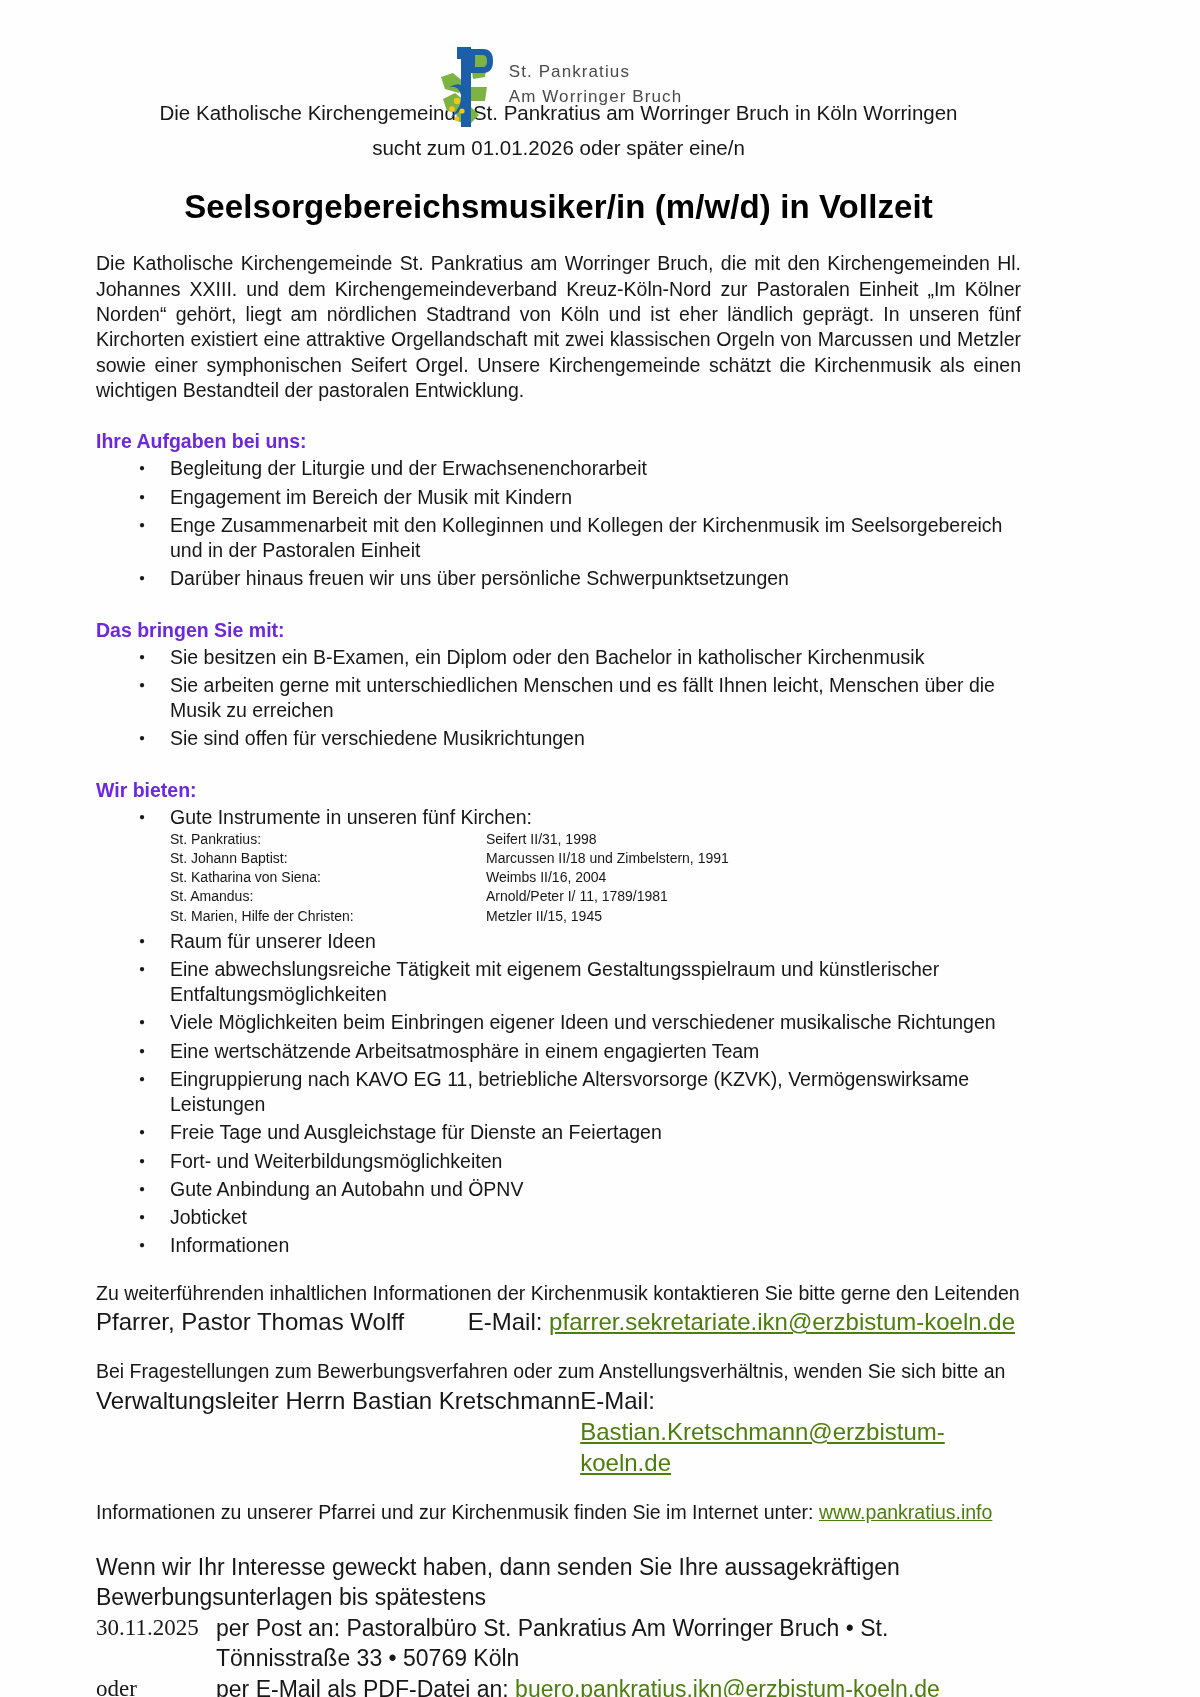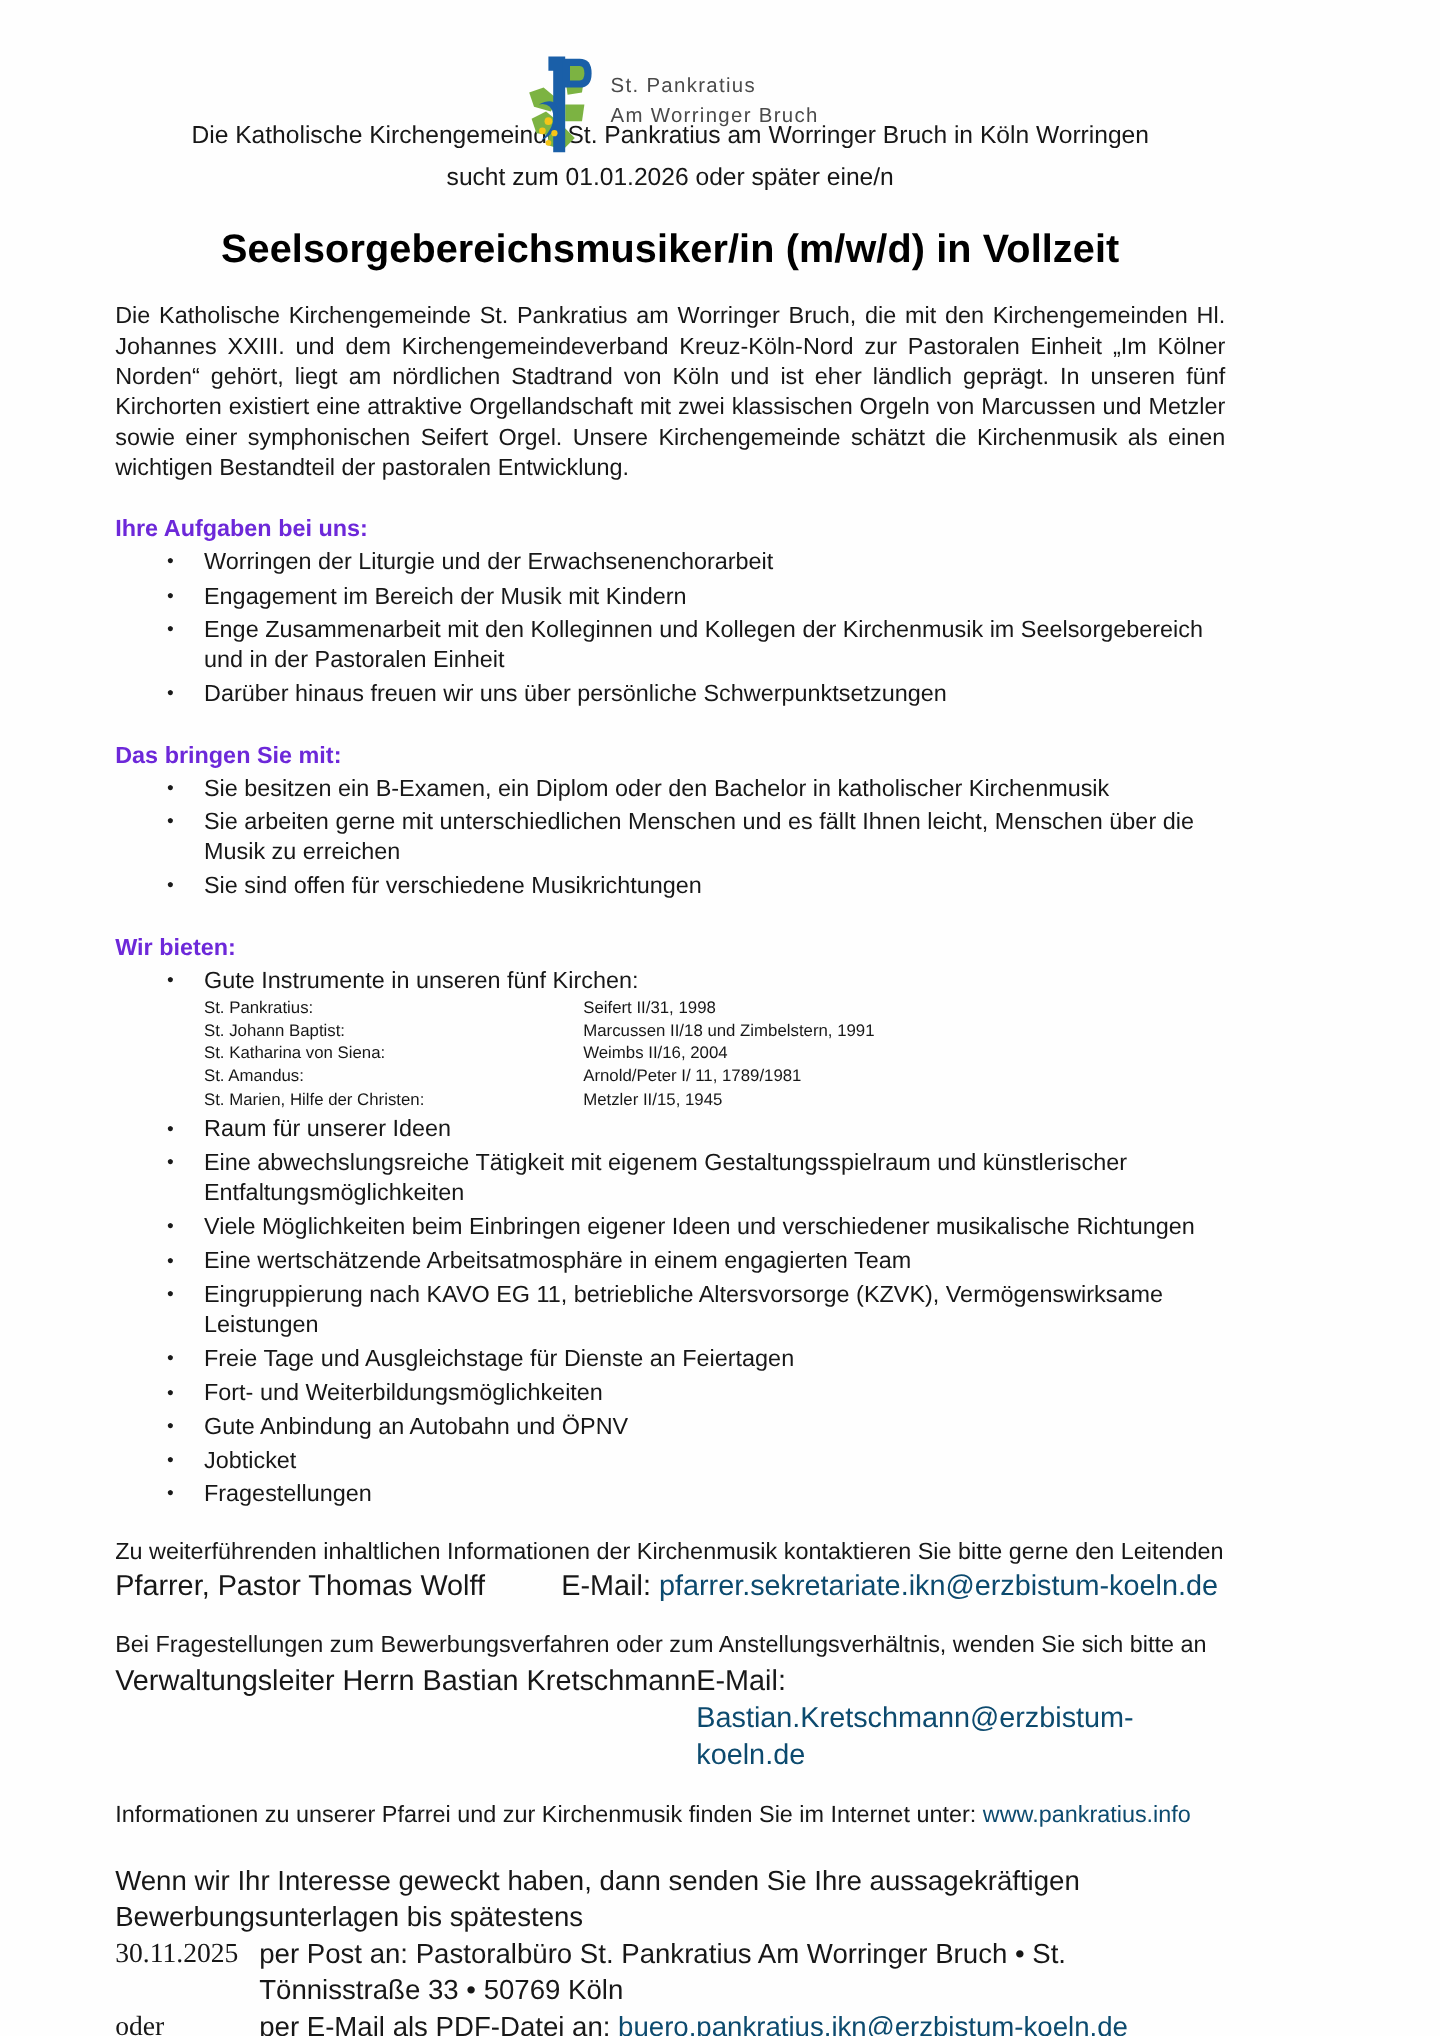--- a/index.html
+++ b/index.html
@@ -133,21 +133,22 @@
   .contact-row {
     display: flex;
     font-size: 24px;
     line-height: 1.30;
     color: #171717;
   }
   .contact-row .who { flex: 0 0 auto; }
   .contact-row .mailwrap { margin-left: auto; padding-right: 6px; }
   .mail-label { }
   .link {
-    color: #0c4a6e;
+    text-decoration: underline;
+    color: #4d7c0f;
   }
   .info-line {
     font-size: 19.5px;
     line-height: 1.30;
     margin: 22px 0 0 0;
     color: #171717;
   }
 
   
   .footer {
@@ -200,21 +201,21 @@
 
     <div class="lead">Die Katholische Kirchengemeinde St. Pankratius am Worringer Bruch in Köln Worringen</div>
     <div class="lead">sucht zum 01.01.2026 oder später eine/n</div>
 
     <h1 class="title">Seelsorgebereichsmusiker/in (m/w/d) in Vollzeit</h1>
 
     <p class="para">Die Katholische Kirchengemeinde St. Pankratius am Worringer Bruch, die mit den Kirchengemeinden Hl. Johannes XXIII. und dem Kirchengemeindeverband Kreuz-Köln-Nord zur Pastoralen Einheit „Im Kölner Norden“ gehört, liegt am nördlichen Stadtrand von Köln und ist eher ländlich geprägt. In unseren fünf Kirchorten existiert eine attraktive Orgellandschaft mit zwei klassischen Orgeln von Marcussen und Metzler sowie einer symphonischen Seifert Orgel. Unsere Kirchengemeinde schätzt die Kirchenmusik als einen wichtigen Bestandteil der pastoralen Entwicklung.</p>
 
     <h2 class="section">Ihre Aufgaben bei uns:</h2>
     <ul class="bullets">
-      <li>Worringen der Liturgie und der Erwachsenenchorarbeit</li>
+      <li>Begleitung der Liturgie und der Erwachsenenchorarbeit</li>
       <li>Engagement im Bereich der Musik mit Kindern</li>
       <li>Enge Zusammenarbeit mit den Kolleginnen und Kollegen der Kirchenmusik im Seelsorgebereich und in der Pastoralen Einheit</li>
       <li>Darüber hinaus freuen wir uns über persönliche Schwerpunktsetzungen</li>
     </ul>
 
     <h2 class="section">Das bringen Sie mit:</h2>
     <ul class="bullets">
       <li>Sie besitzen ein B-Examen, ein Diplom oder den Bachelor in katholischer Kirchenmusik</li>
       <li>Sie arbeiten gerne mit unterschiedlichen Menschen und es fällt Ihnen leicht, Menschen über die Musik zu erreichen</li>
       <li>Sie sind offen für verschiedene Musikrichtungen</li>
@@ -251,21 +252,21 @@
       </li>
       <li>Raum für unserer Ideen</li>
       <li>Eine abwechslungsreiche Tätigkeit mit eigenem Gestaltungsspielraum und künstlerischer Entfaltungsmöglichkeiten</li>
       <li>Viele Möglichkeiten beim Einbringen eigener Ideen und verschiedener musikalische Richtungen</li>
       <li>Eine wertschätzende Arbeitsatmosphäre in einem engagierten Team</li>
       <li>Eingruppierung nach KAVO EG 11, betriebliche Altersvorsorge (KZVK), Vermögenswirksame Leistungen</li>
       <li>Freie Tage und Ausgleichstage für Dienste an Feiertagen</li>
       <li>Fort- und Weiterbildungsmöglichkeiten</li>
       <li>Gute Anbindung an Autobahn und ÖPNV</li>
       <li>Jobticket</li>
-      <li>Fragestellungen</li>
+      <li>Informationen</li>
     </ul>
 
     <div class="contact-para">
       <span>Zu weiterführenden inhaltlichen Informationen der Kirchenmusik kontaktieren Sie bitte gerne den Leitenden</span>
       <div class="contact-row">
         <span class="who">Pfarrer, Pastor Thomas Wolff</span>
         <span class="mailwrap">
           <span class="mail-label">E-Mail:</span>
           <span class="link">pfarrer.sekretariate.ikn@erzbistum-koeln.de</span>
         </span>

